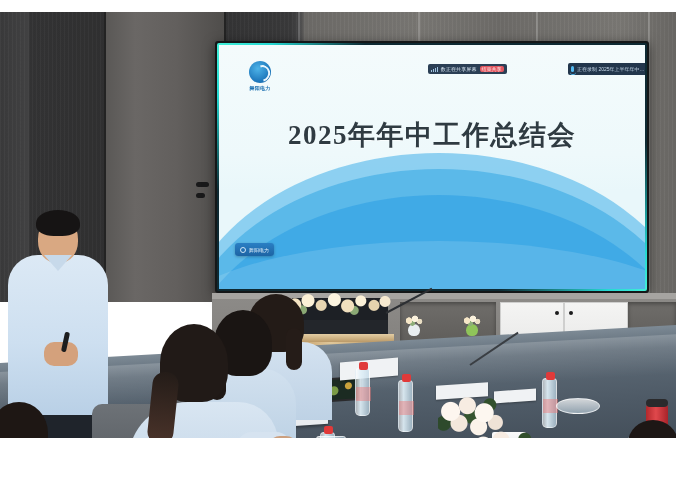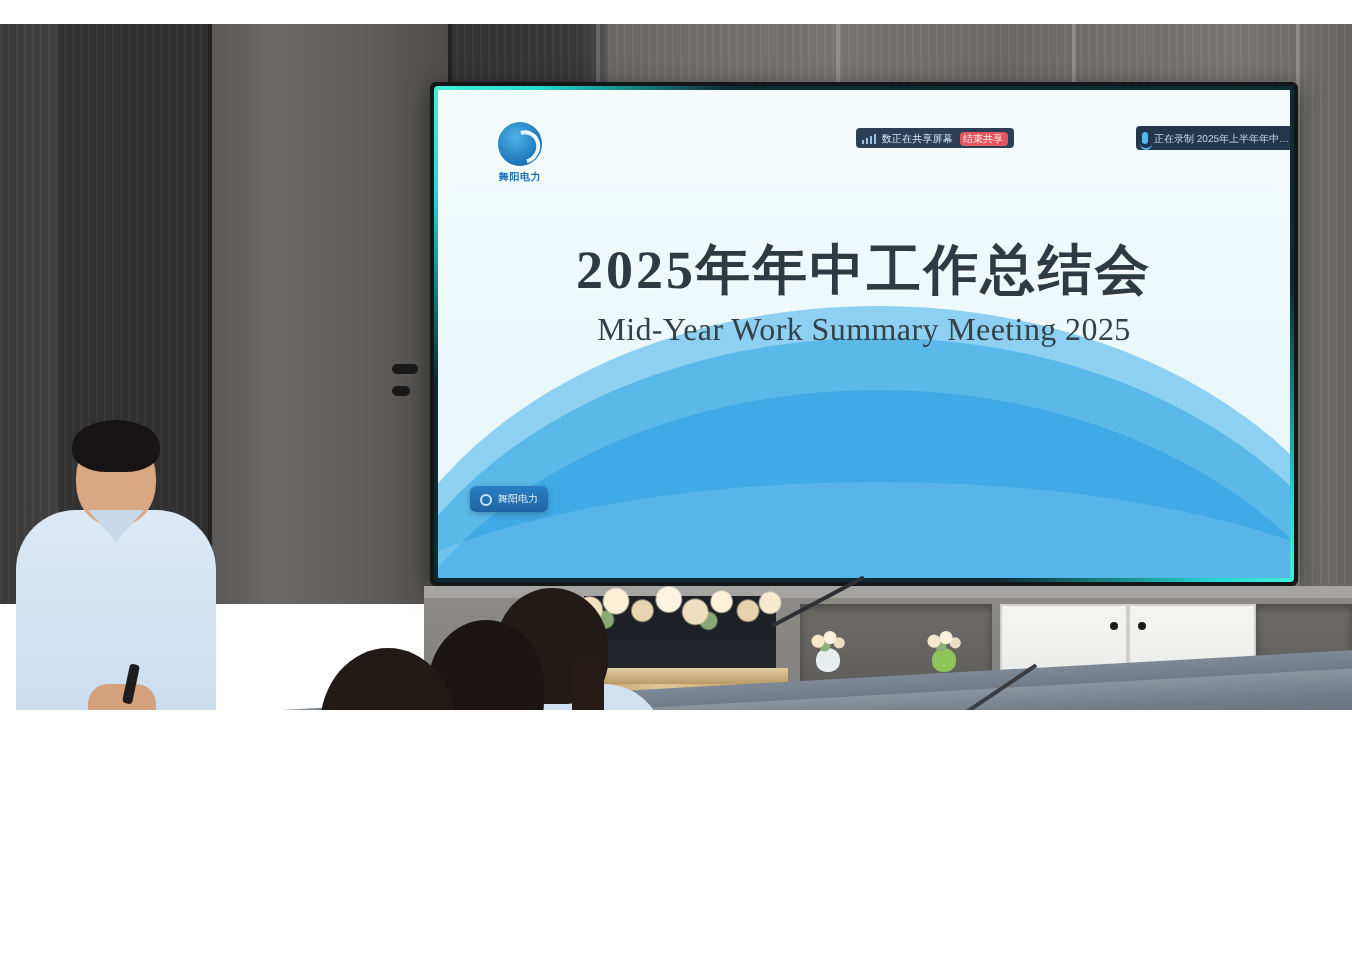--- a/index.html
+++ b/index.html
@@ -3,21 +3,21 @@
 <meta charset="utf-8">
 <style>
   * { margin:0; padding:0; box-sizing:border-box; }
   html,body { width:676px; height:483px; overflow:hidden; }
   body {
     font-family:"Liberation Sans", sans-serif;
     background:#ffffff;
     position:relative;
   }
   #photo {
-    position:absolute; left:0; top:0; width:676px; height:355px;
+    position:absolute; left:0; top:0; width:676px; height:438px;
     overflow:hidden; background:#ffffff;
   }
   
   .bar-top { position:absolute; left:0; top:0; width:676px; height:12px; background:#ffffff; z-index:60; }
   .bar-bottom { position:absolute; left:0; top:470px; width:676px; height:13px; background:#ffffff; z-index:60; }
 
   
   .scene { position:absolute; left:0; top:12px; width:676px; height:458px; overflow:hidden; }
 
   
@@ -322,21 +322,20 @@
           <span class="mic-ico"></span>
           <span class="txt">正在录制  2025年上半年年中…</span>
         </div>
 
         <div class="pill-bl">
           <span class="dot-ico"></span>
           <span class="txt">舞阳电力</span>
         </div>
 
         <div class="slide-title">2025年年中工作总结会</div>
-        <div class="slide-sub">Mid-Year Work Summary Meeting 2025</div>
       </div>
     </div>
 
     <div class="credenza"></div>
     <div class="credenza-top"></div>
 
     <div class="shelf-recess" style="left:400px; width:96px;"></div>
     <div class="vase" style="left:408px; top:312px; background:#e9eef0;">
         <span class="blooms"></span>
       </div>

